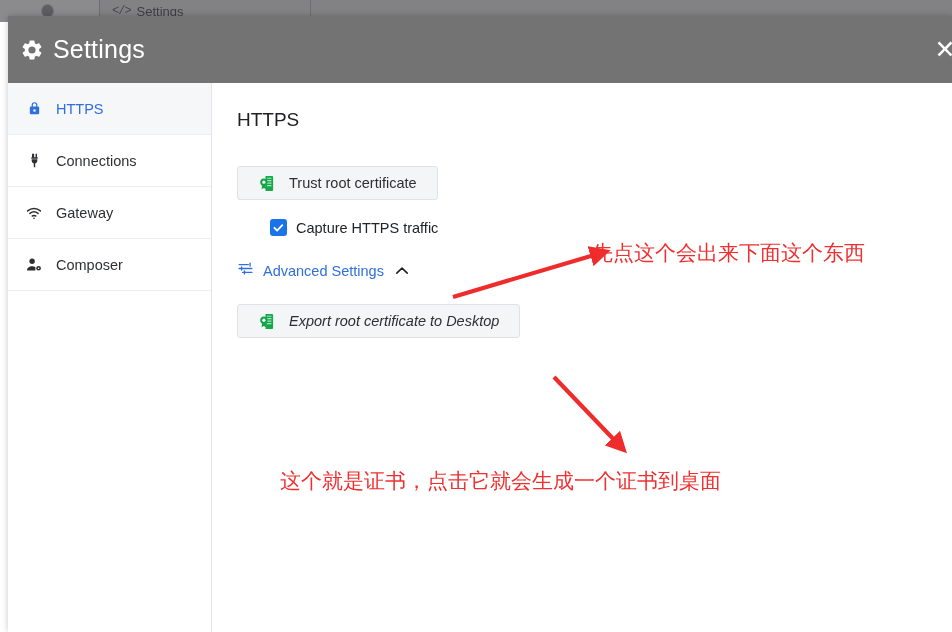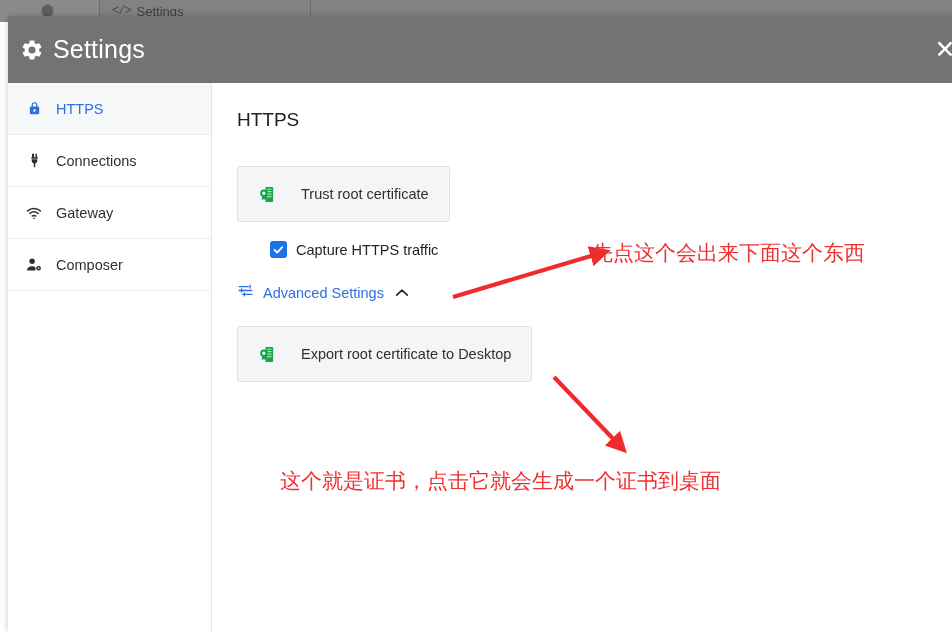--- a/index.html
+++ b/index.html
@@ -87,23 +87,23 @@
   .side-icon { width: 18px; height: 18px; display: flex;
                align-items: center; justify-content: center; }
   .side-icon svg { display: block; }
 
   
   .content { flex: 1; padding: 26px 0 0 25px; position: relative; }
   .content-title {
     font-size: 19px; color: #202124; font-weight: 400; margin-bottom: 35px;
   }
   .btn {
-    display: inline-flex; align-items: center; gap: 24px;
+    display: inline-flex; align-items: center; gap: 12px;
     background: #f4f5f6; border: 1px solid #e0e2e5;
-    border-radius: 3px; padding: 0 20px; height: 56px;
+    border-radius: 3px; padding: 0 20px; height: 34px;
     font-size: 14.5px; color: #2d2f33; cursor: pointer;
   }
   .cert-ico { width: 19px; height: 19px; display:block; }
 
   .check-row {
     display: flex; align-items: center; gap: 9px;
     margin-top: 19px; cursor: pointer; padding-left: 33px;
   }
   .checkbox {
     width: 17px; height: 17px; border-radius: 3px;
@@ -113,21 +113,21 @@
   .checkbox svg { display: block; }
   .check-label { font-size: 14.5px; color: #222427; }
 
   .adv-row {
     display: inline-flex; align-items: center; gap: 9px;
     margin-top: 24px; cursor: pointer; justify-content: center;
   }
   .adv-label { font-size: 14.5px; color: #2f6fe0; }
   .chev { color: #202124; font-size: 13px; line-height: 1; margin-left: 2px; }
 
-  .export-wrap { margin-top: 23px; }
+  .export-wrap { margin-top: 23px; font-style: italic; }
 
   
   .overlay {
     position: absolute; left: 0; top: 0; width: 952px; height: 632px;
     pointer-events: none;
     padding-left: 35px;
   }
   .anno-text {
     position: absolute; color: #f03030;
     font-family: "DejaVu Sans", "Liberation Sans", sans-serif;

